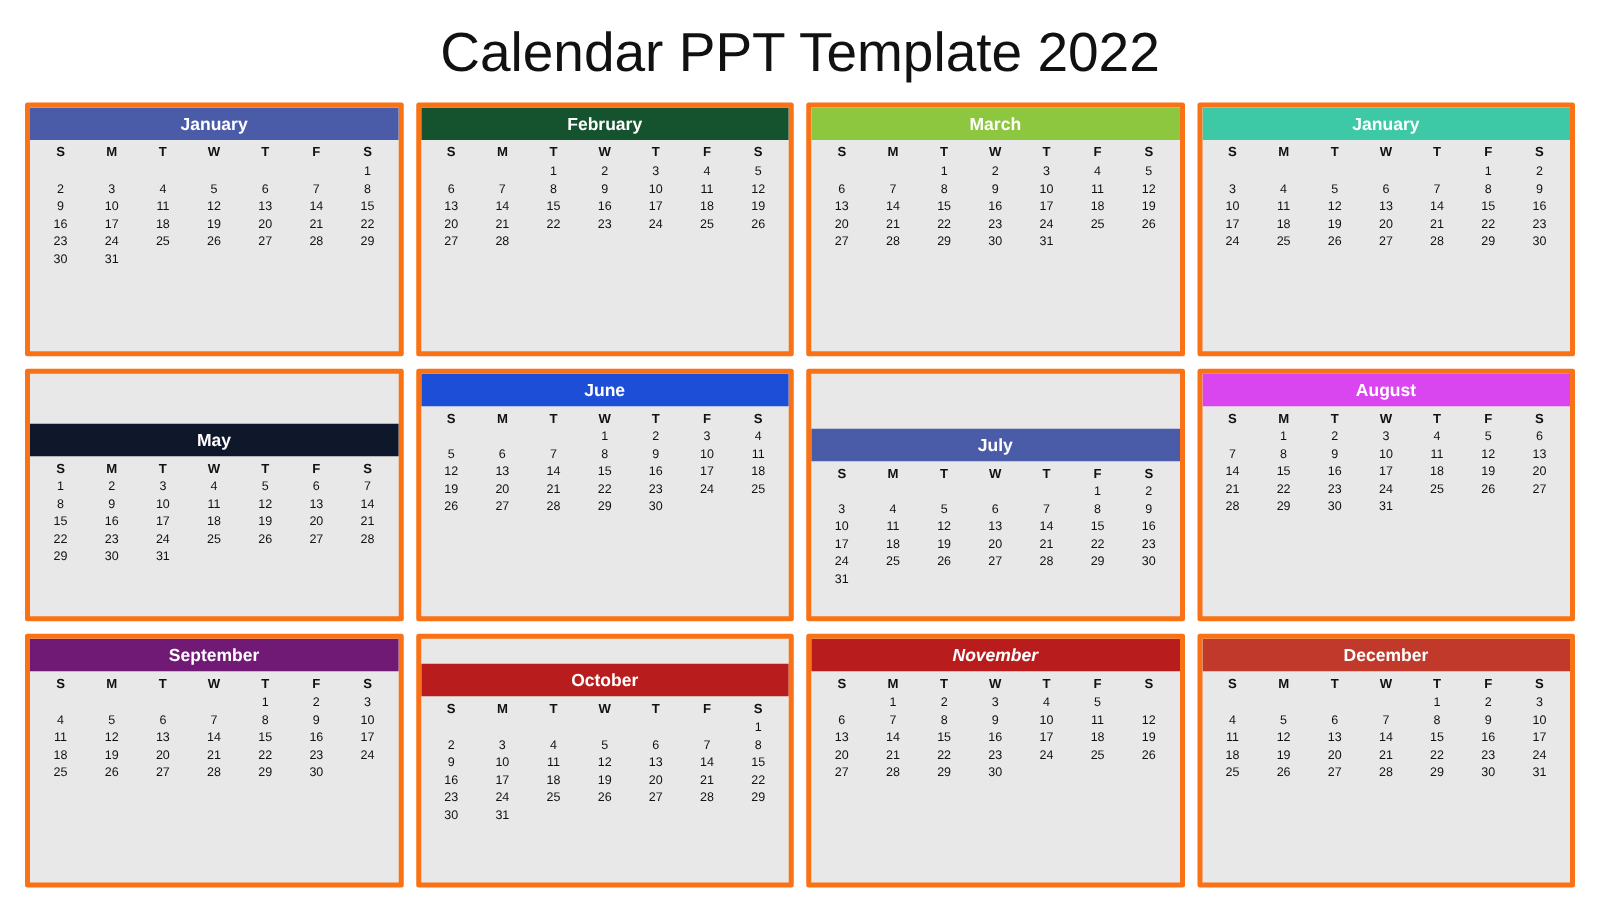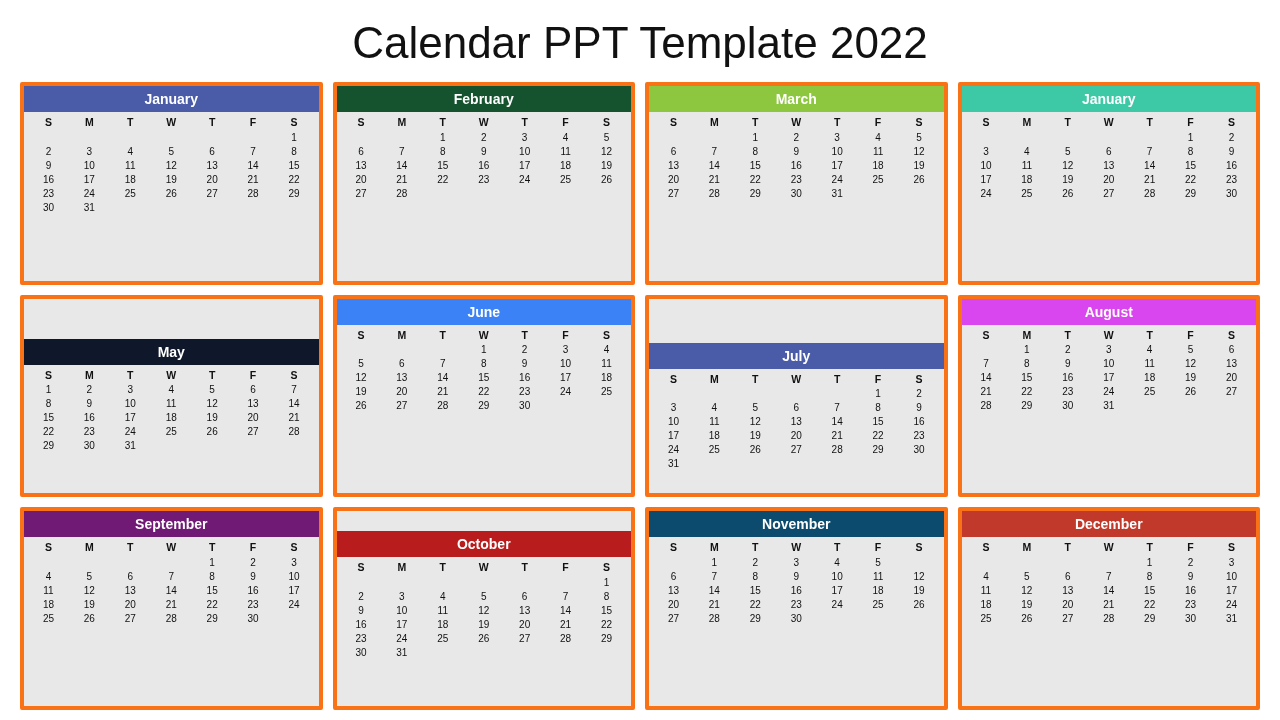--- a/index.html
+++ b/index.html
@@ -64,26 +64,26 @@
       text-align: center;
       padding: 1.5px 0;
       color: #111;
       font-size: 10px;
     }
     .color-blue { background-color: #4A5BA8; }
     .color-cyan { background-color: #14532d; }
     .color-green { background-color: #8DC63F; }
     .color-teal { background-color: #3DC9A6; }
     .color-orange { background-color: #0f172a; margin-top: 40px; }
-    .color-red { background-color: #3b82f6; }
+    .color-red { background-color: #1d4ed8; }
     .color-darkblue { background-color: #4A5BA8; margin-top: 44px; }
     .color-darkorange { background-color: #d946ef; }
     .color-skyblue { background-color: #701a75; }
     .color-teal2 { background-color: #b91c1c; margin-top: 20px; }
-    .color-orange2 { background-color: #0c4a6e; }
+    .color-orange2 { background-color: #b91c1c; font-style: italic; }
     .color-darkred { background-color: #C0392B; }
   </style>
 </head>
 <body>
 
 <h1 class="page-title">Calendar PPT Template 2022</h1>
 
 <div class="calendars-grid" id="cal-grid">
     <div class="cal-card">
       <div class="cal-header color-blue">January</div>

